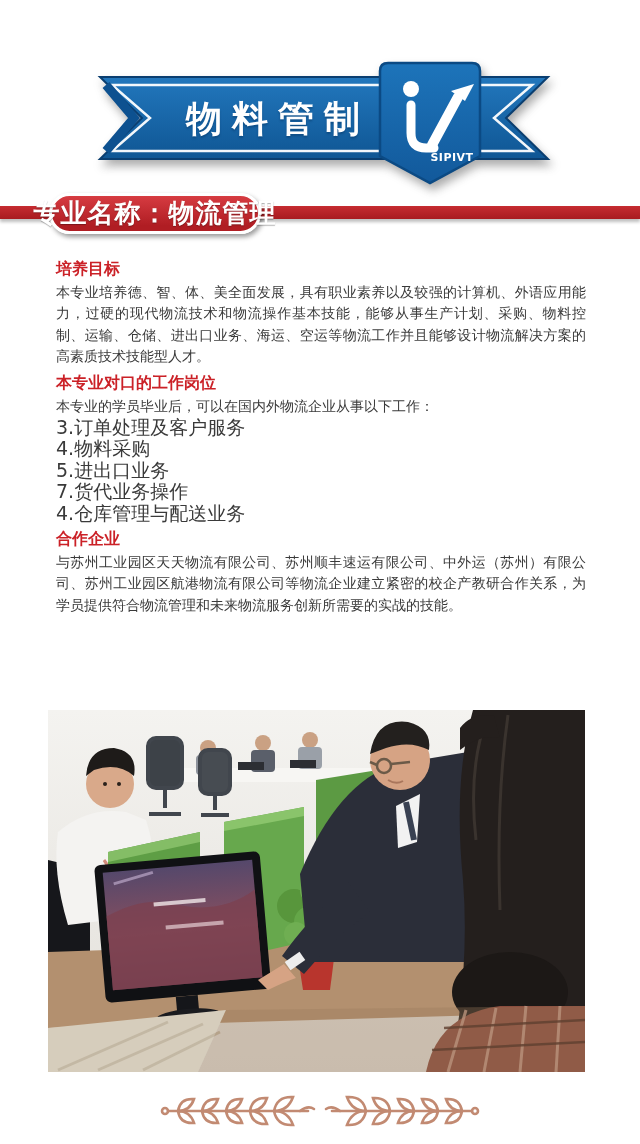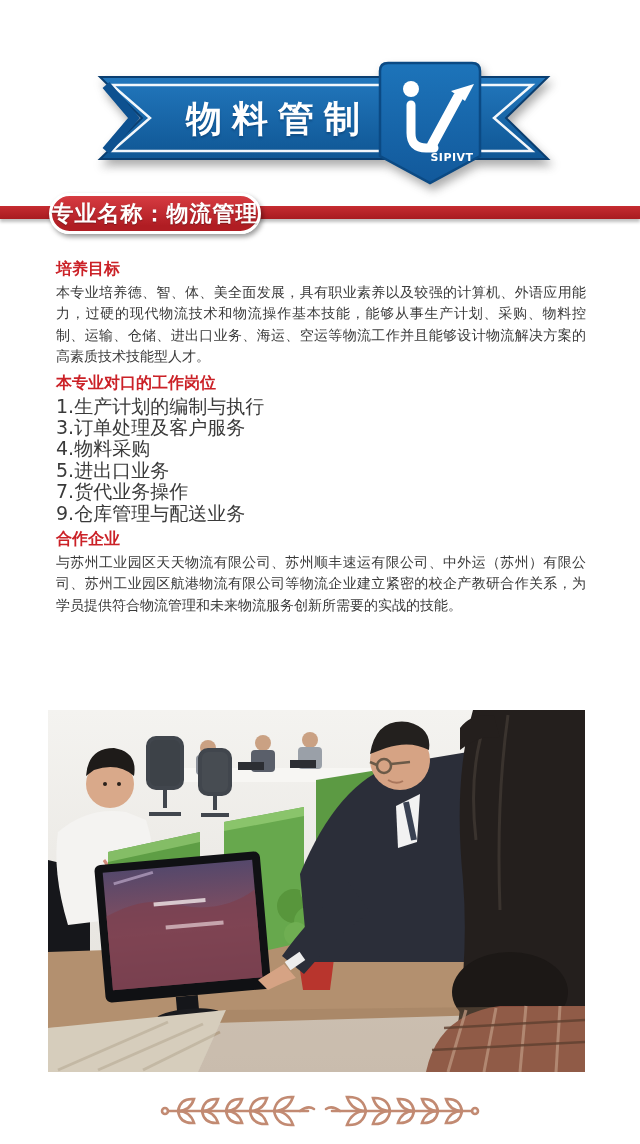--- a/index.html
+++ b/index.html
@@ -21,21 +21,21 @@
     position:absolute;left:0;top:206px;width:640px;height:13px;
     background:linear-gradient(180deg,#c62c31 0%,#a81b20 100%);
     box-shadow:0 3px 3px rgba(0,0,0,.25);
   }
   .program-pill{
     position:absolute;left:49px;top:193px;width:212px;height:41px;box-sizing:border-box;
     background:linear-gradient(180deg,#d63b41 0%,#b01d23 85%);
     border:3px solid #ffffff;border-radius:24px;
     box-shadow:2px 3px 5px rgba(0,0,0,.4);
     display:flex;align-items:center;justify-content:center;
-    color:#fff;font-weight:bold;font-size:22px;letter-spacing:1px;
+    color:#fff;font-weight:bold;font-size:26px;letter-spacing:1px;
     text-shadow:0 1px 1px rgba(0,0,0,.3);white-space:nowrap;z-index:2;
   }
   
   .content{position:absolute;left:56px;top:254px;width:530px;color:#3a3a3a;}
   .sec-heading{font-size:16px;line-height:25px;font-weight:bold;color:#cb2127;margin:2px 0 1px 0;}
   .body-par{font-size:14px;line-height:21.4px;text-align:justify;margin:0;}
   .job-line{font-size:19px;line-height:21.4px;}
   
   .photo{position:absolute;left:48px;top:710px;width:537px;height:362px;overflow:hidden;background:#e9e7e2;}
   
@@ -80,26 +80,26 @@
   </div>
 
   <div class="red-rule"></div>
   <div class="program-pill">专业名称：物流管理</div>
 
   <div class="content">
     <div class="sec-heading">培养目标</div>
     <p class="body-par">本专业培养德、智、体、美全面发展，具有职业素养以及较强的计算机、外语应用能力，过硬的现代物流技术和物流操作基本技能，能够从事生产计划、采购、物料控制、运输、仓储、进出口业务、海运、空运等物流工作并且能够设计物流解决方案的高素质技术技能型人才。</p>
 
     <div class="sec-heading">本专业对口的工作岗位</div>
-    <div class="job-line">1.生产计划的编制与执行</div>
+    <p class="body-par">本专业的学员毕业后，可以在国内外物流企业从事以下工作：</p>
     <div class="job-line">3.订单处理及客户服务</div>
     <div class="job-line">4.物料采购</div>
     <div class="job-line">5.进出口业务</div>
     <div class="job-line">7.货代业务操作</div>
-    <div class="job-line">9.仓库管理与配送业务</div>
+    <div class="job-line">4.仓库管理与配送业务</div>
 
     <div class="sec-heading">合作企业</div>
     <p class="body-par">与苏州工业园区天天物流有限公司、苏州顺丰速运有限公司、中外运（苏州）有限公司、苏州工业园区航港物流有限公司等物流企业建立紧密的校企产教研合作关系，为学员提供符合物流管理和未来物流服务创新所需要的实战的技能。</p>
   </div>
 
   <div class="photo">
     <svg width="537" height="362" viewBox="0 0 537 362">
       <defs>
         <linearGradient id="wall" x1="0" y1="0" x2="0" y2="1">
           <stop offset="0" stop-color="#f4f3f0"></stop>

